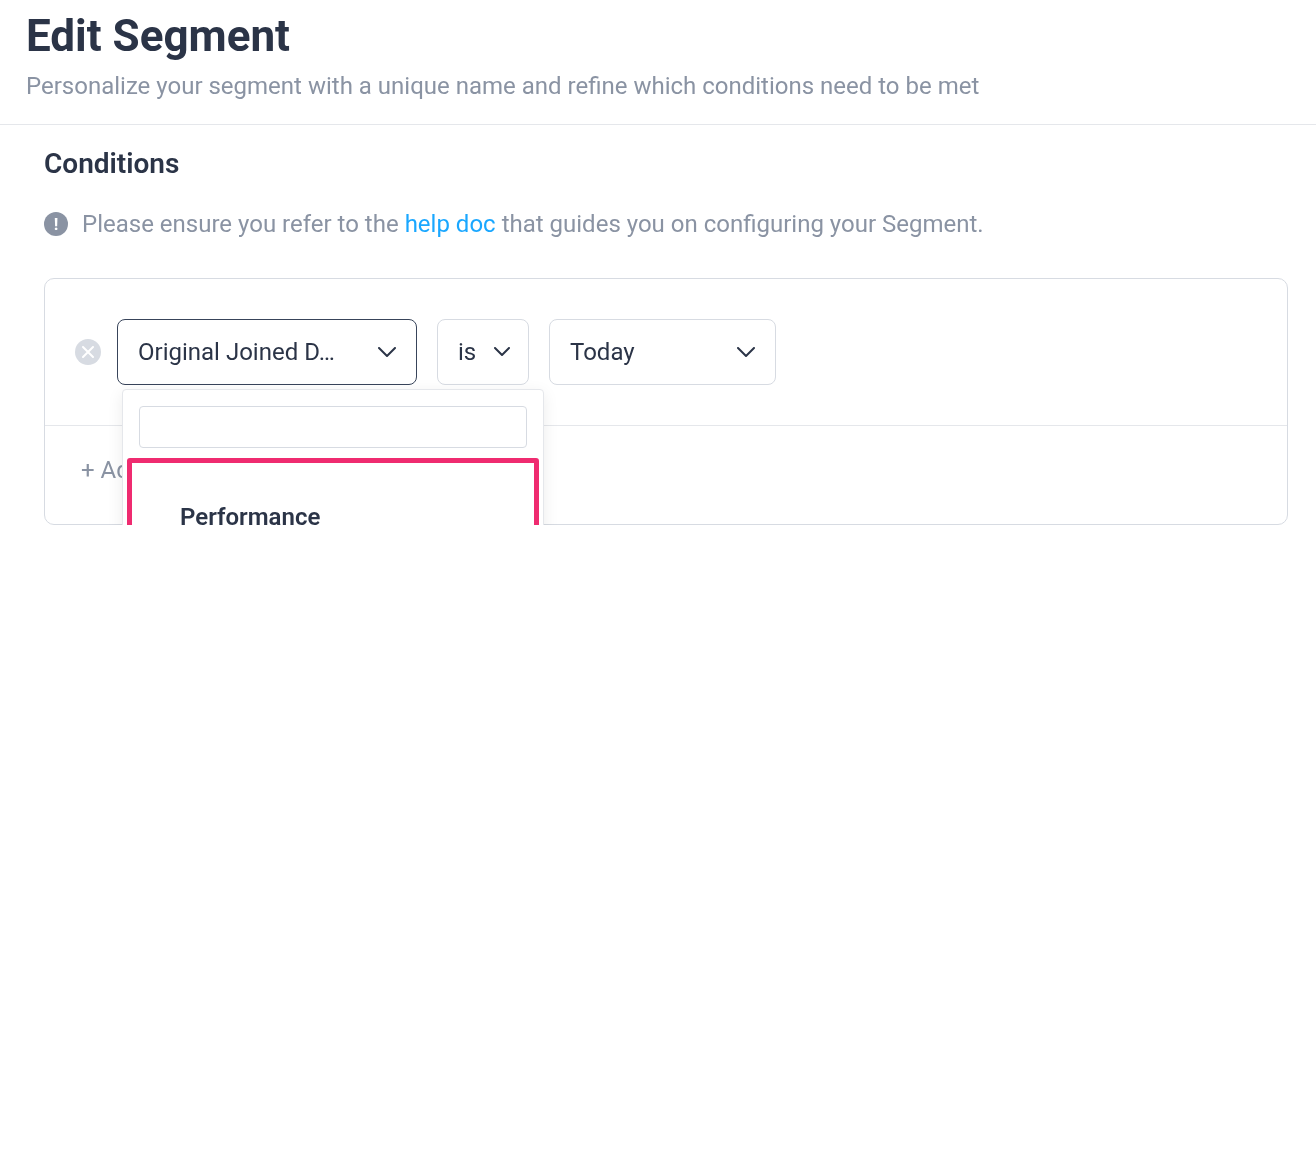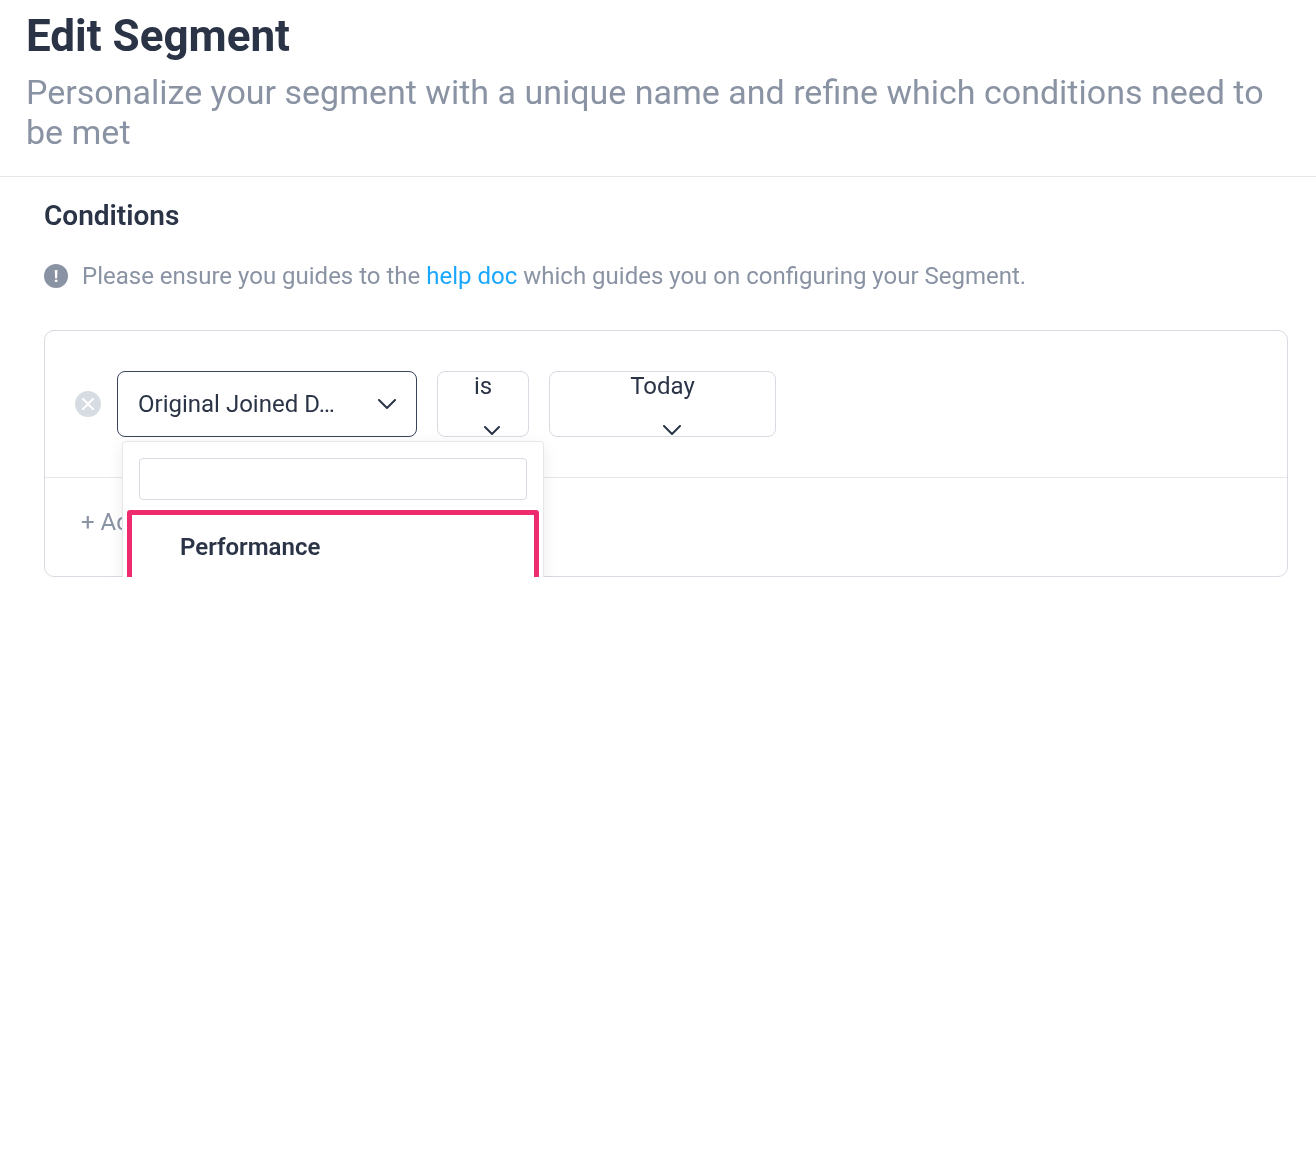--- a/index.html
+++ b/index.html
@@ -13,21 +13,21 @@
     padding: 10px 21px 24px 26px;
     border-bottom: 1px solid #e5e7eb;
   }
   .page-title {
     font-size: 44px;
     font-weight: 700;
     color: #2b3447;
     margin-bottom: 10px;
   }
   .page-subtitle {
-    font-size: 34px;
+    font-size: 24px;
     color: #8a93a3;
     font-weight: 400;
   }
   .section {
     padding: 22px 28px 0 44px;
   }
   .section-title {
     font-size: 28px;
     font-weight: 600;
     color: #2b3447;
@@ -92,21 +92,21 @@
     border: 1px solid #38445a;
     border-radius: 8px;
     height: 66px;
     padding: 0 20px;
     font-size: 24px;
     color: #2b3447;
     background: #fff;
     cursor: pointer;
     margin-right: 20px;
   }
-  .select.light-border { border-color: #d7dbe2; flex-direction: column; }
+  .select.light-border { border-color: #d7dbe2; }
   .select-text {
     white-space: nowrap;
     overflow: hidden;
     text-overflow: ellipsis;
     max-width: 210px;
   }
   .chevron {
     margin-left: 18px;
     flex-shrink: 0;
   }
@@ -134,20 +134,21 @@
     height: 42px;
     width: calc(100% - 32px);
     padding: 0 12px;
     font-size: 20px;
   }
   .group-header {
     font-size: 24px;
     font-weight: 600;
     color: #2b3447;
     padding: 18px 0 18px 48px;
+    margin-top: 22px;
   }
   .highlight-pink {
     border: 5px solid #ef2b70;
     border-radius: 3px;
     margin: 0 4px;
   }
   .option {
     display: flex;
     align-items: center;
     justify-content: space-between;
@@ -165,23 +166,23 @@
 <div class="header">
   <h1 class="page-title">Edit Segment</h1>
   <p class="page-subtitle">Personalize your segment with a unique name and refine which conditions need to be met</p>
 </div>
 
 <div class="section">
   <h2 class="section-title">Conditions</h2>
 
   <div class="help-line">
     <span class="info-icon">!</span>
-    <span>Please ensure you guides to the</span>
+    <span>Please ensure you refer to the</span>
     <a href="#" class="help-link">help doc</a>
-    <span>which guides you on configuring your Segment.</span>
+    <span>that guides you on configuring your Segment.</span>
   </div>
 
   <div class="conditions-box">
 
     <div class="condition-row">
       <span class="close-circle">
         <svg width="12" height="12" viewBox="0 0 12 12">
           <path d="M1 1 L11 11 M11 1 L1 11" stroke="#ffffff" stroke-width="2" stroke-linecap="round"></path>
         </svg>
       </span>

